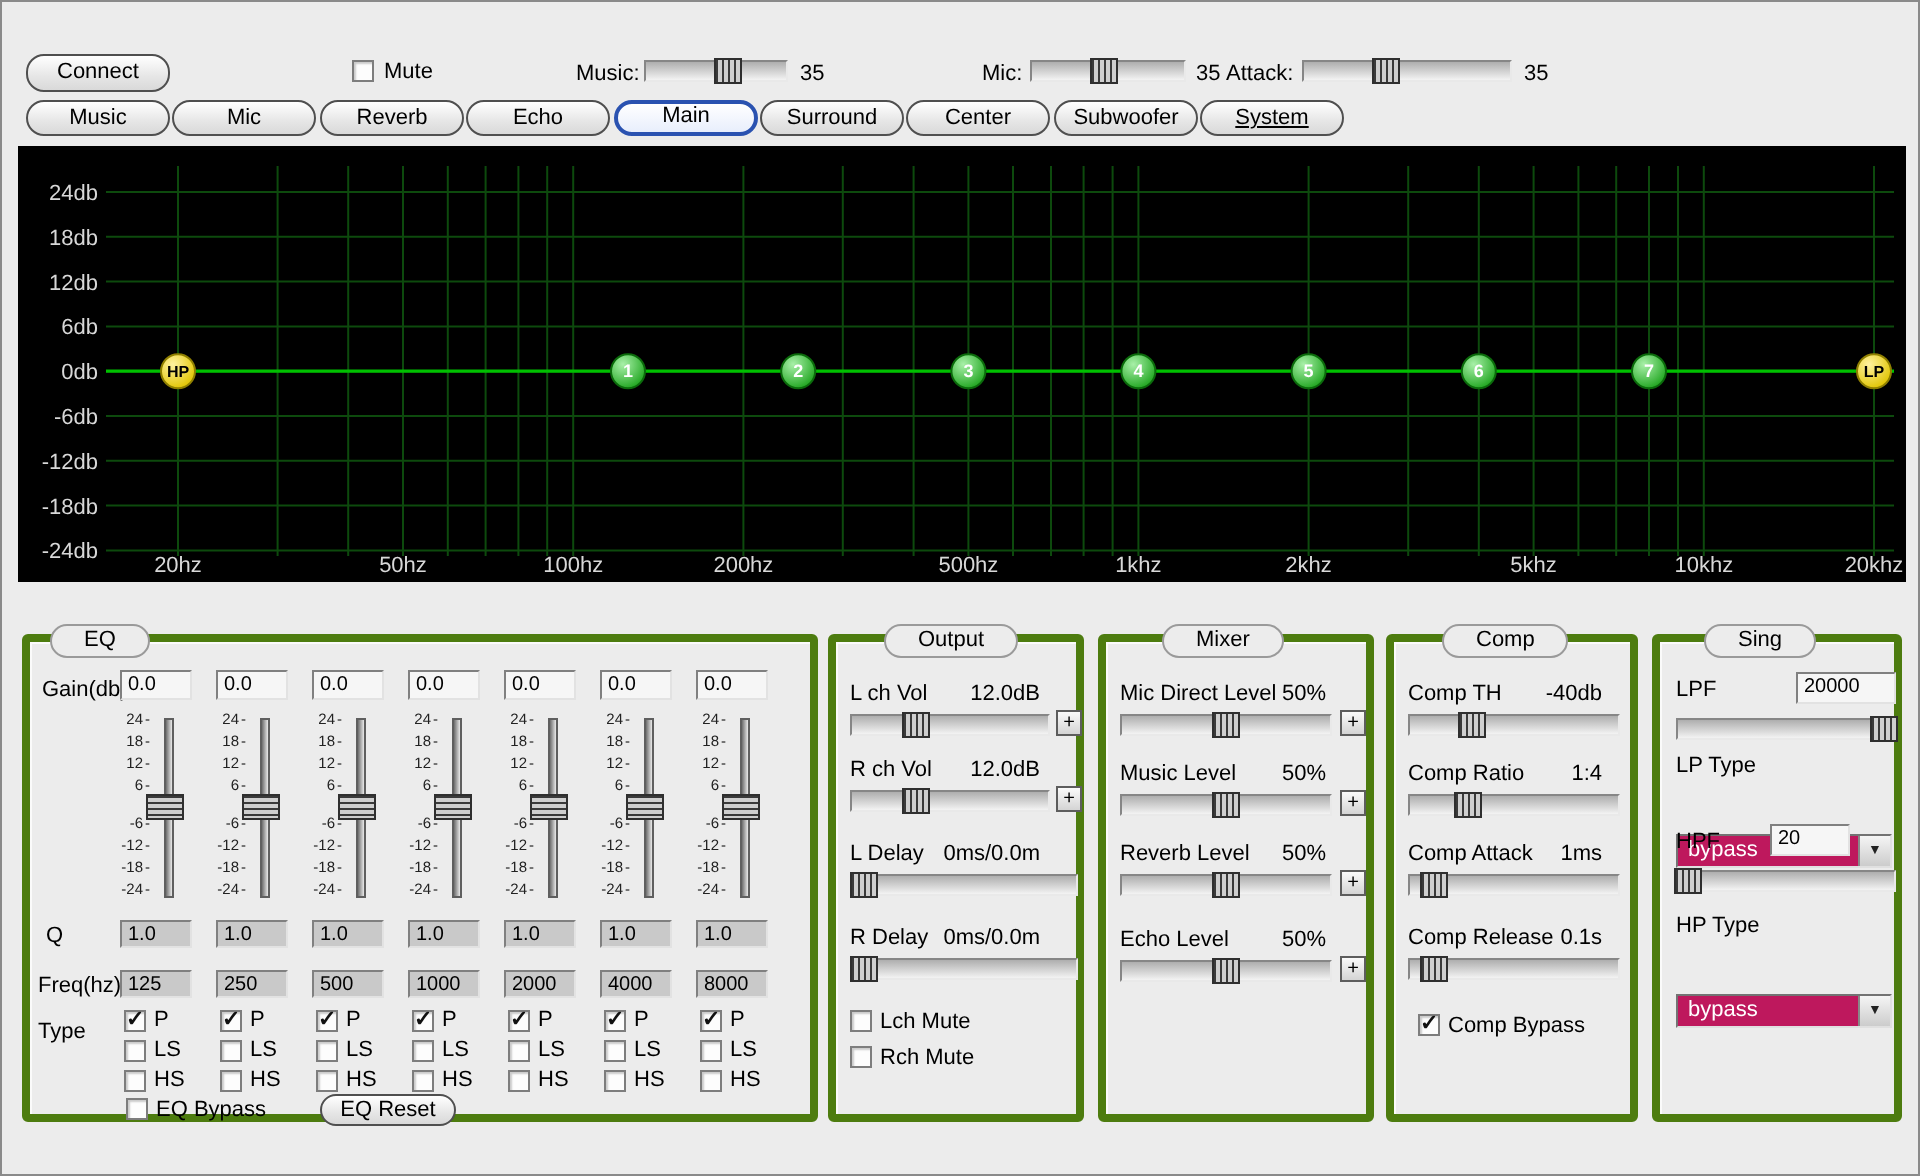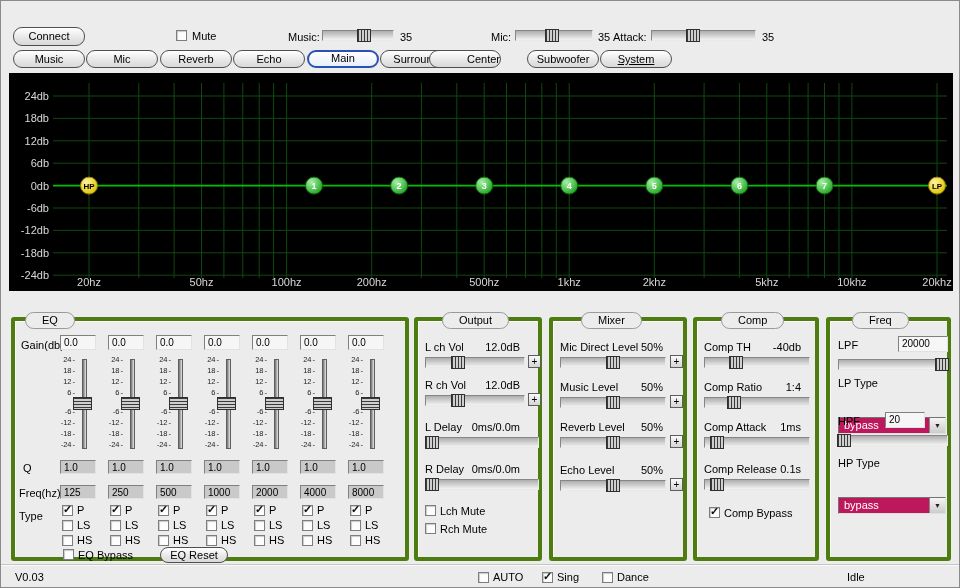--- a/index.html
+++ b/index.html
@@ -63,21 +63,21 @@
     </div>
   <span class="abs" style="left:761px;top:30px">35</span>
 
   <div id="tabs">
       <div class="btn-xp tab" style="left: 12px;">Music</div>
       <div class="btn-xp tab" style="left: 85px;">Mic</div>
       <div class="btn-xp tab" style="left: 159px;">Reverb</div>
       <div class="btn-xp tab" style="left: 232px;">Echo</div>
       <div class="btn-xp tab active" style="left: 306px;">Main</div>
       <div class="btn-xp tab" style="left: 379px;">Surround</div>
-      <div class="btn-xp tab" style="left: 428px; text-align: right;">Center</div>
+      <div class="btn-xp tab" style="left: 452px;">Center</div>
       <div class="btn-xp tab" style="left: 526px;">Subwoofer</div>
       <div class="btn-xp tab" style="left: 599px; text-decoration: underline;">System</div>
     </div>
 
   <div class="graph abs" style="left:8px;top:72px;width:944px;height:218px">
     <svg id="eq-graph" width="944" height="218">
         <defs>
           <radialGradient id="gg" cx="35%" cy="30%" r="75%">
             <stop offset="0%" stop-color="#a8f0a8"></stop>
             <stop offset="100%" stop-color="#1fa51f"></stop>
@@ -428,21 +428,21 @@
     <span class="abs" style="right:14px;top:142px">0.1s</span>
     <div class="hslider" style="left:7px;top:158px;width:106px">
         <div class="hthumb" style="--p:12%"></div>
       </div>
 
     <span class="checkbox checked" style="left:12px;top:186px"></span>
     <span class="abs" style="left:27px;top:186px">Comp Bypass</span>
   </div>
 
   <div class="group" style="left:825px;top:316px;width:125px;height:244px">
-    <div class="group-label" style="left:22px">Freq</div>
+    <div class="group-label" style="left:22px">Sing</div>
     <span class="abs" style="left:8px;top:18px">LPF</span>
     <div class="edit" style="left:68px;top:15px;width:50px;height:16px">20000</div>
     <div class="hslider" style="left:8px;top:38px;width:110px">
         <div class="hthumb" style="--p:95%"></div>
       </div>
     <span class="abs" style="left:8px;top:56px">LP Type</span>
     <div class="combo" style="left:8px;top:70px;width:108px">
       <span>bypass</span>
       <span class="arrow">▼</span>
     </div>
@@ -451,24 +451,14 @@
     <div class="hslider" style="left:8px;top:114px;width:110px">
         <div class="hthumb" style="--p:5%"></div>
       </div>
     <span class="abs" style="left:8px;top:136px">HP Type</span>
     <div class="combo" style="left:8px;top:150px;width:108px">
       <span>bypass</span>
       <span class="arrow">▼</span>
     </div>
   </div>
 
-  <div class="statusbar">
-    <span class="abs" style="left:14px;top:6px">V0.03</span>
-    <span class="checkbox" style="left:477px;top:7px"></span>
-    <span class="abs" style="left:492px;top:6px">AUTO</span>
-    <span class="checkbox checked" style="left:541px;top:7px"></span>
-    <span class="abs" style="left:556px;top:6px">Sing</span>
-    <span class="checkbox" style="left:601px;top:7px"></span>
-    <span class="abs" style="left:616px;top:6px">Dance</span>
-    <span class="abs" style="left:846px;top:6px">Idle</span>
-  </div>
 
 </div>
 
 </body></html>

